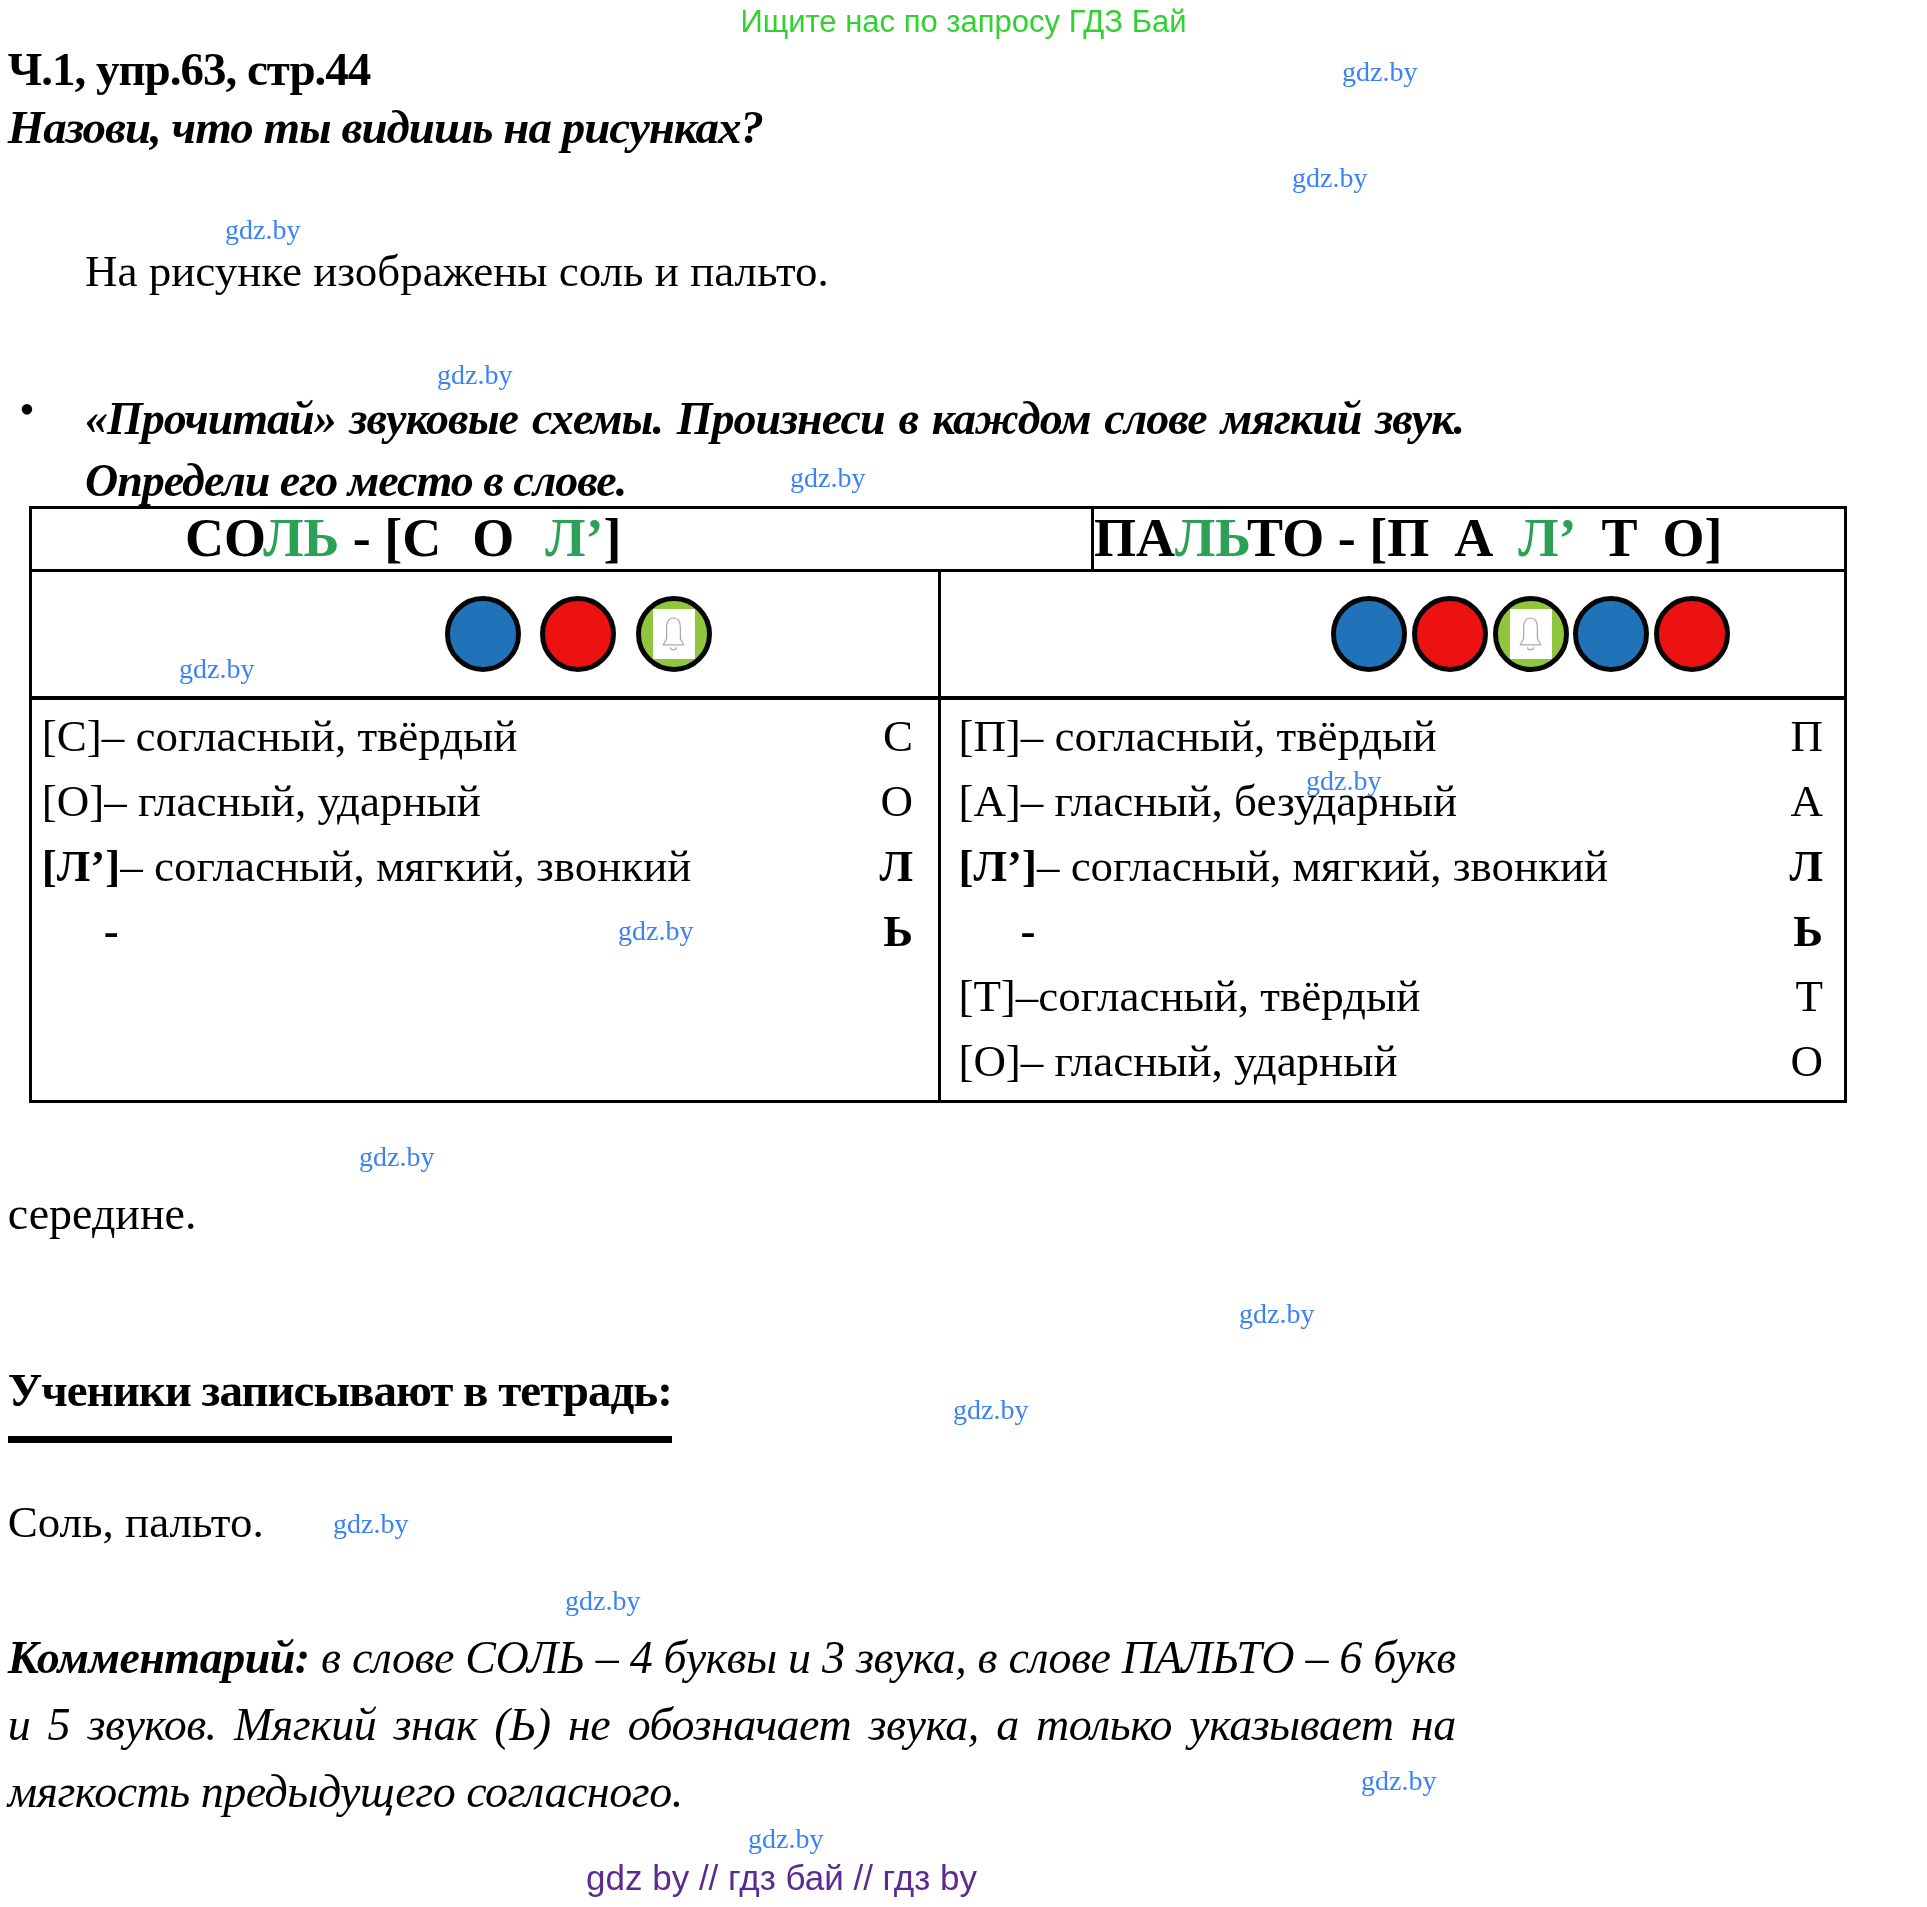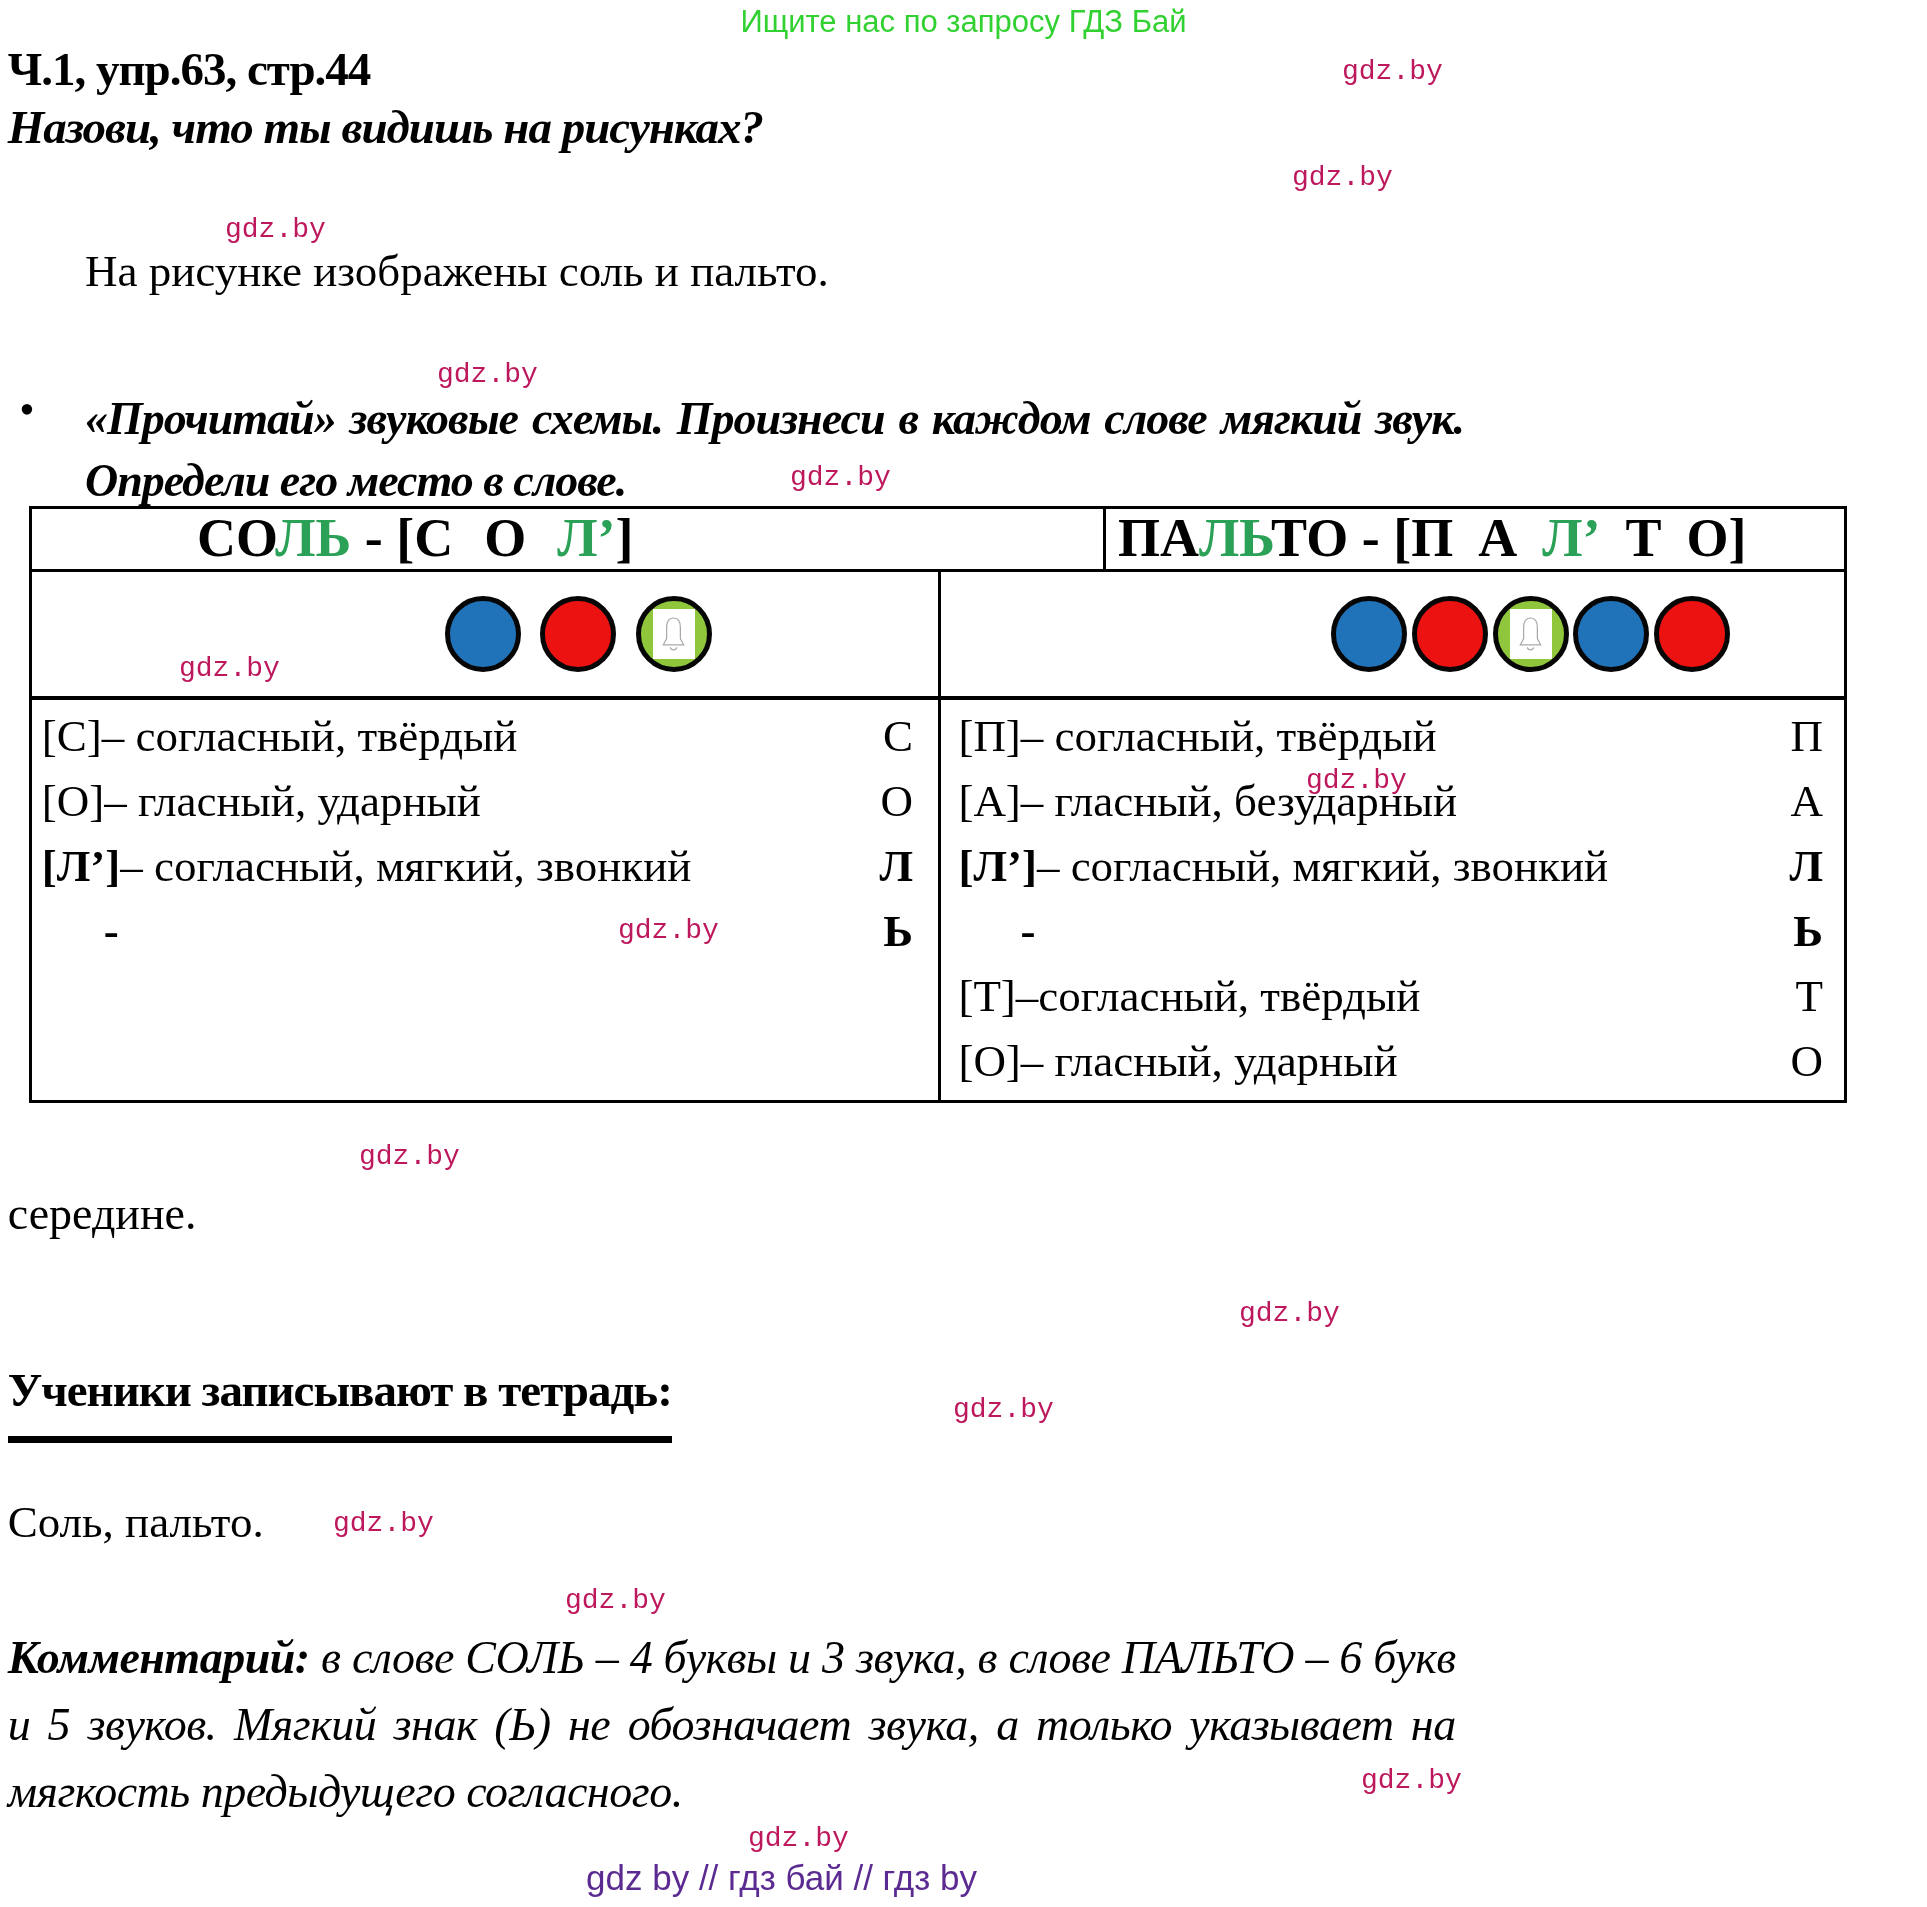--- a/index.html
+++ b/index.html
@@ -18,21 +18,21 @@
         font-style:italic;line-height:62px;letter-spacing:-1px;}
   .jl{text-align:justify;text-align-last:justify;}
 
   .stable{position:absolute;top:506px;left:29px;width:1812px;height:591px;border:3.9px solid #000;
           display:flex;flex-direction:column;}
   .hrow{display:flex;height:60px;border-bottom:3.9px solid #000;}
   .crow{display:flex;height:124px;border-bottom:4.8px solid #000;}
   .brow{display:flex;flex:1;}
   .lcell{width:906px;border-right:3.9px solid #000;position:relative;}
   .rcell{flex:1;position:relative;}
-  .hcell{font-size:54px;font-weight:700;line-height:58px;white-space:nowrap;margin-left:12px;}
+  .hcell{font-size:54px;font-weight:700;line-height:58px;white-space:nowrap;}
   .lhead{padding-left:153px;}
   .rhead{}
   .green{color:var(--letter-green,#2aa157);}
   .hg{margin-left:31px;}
   .hg2{margin-left:25px;}
 
   .circles{position:absolute;top:50%;transform:translateY(-50%);display:flex;}
   .circles-l{left:413px;gap:19.3px;}
   .circles-r{left:390px;gap:4.8px;}
   .circle{width:66px;height:66px;border:5.8px solid #060606;border-radius:50%;
@@ -54,22 +54,22 @@
   .nb-head{position:absolute;top:1363px;left:7.7px;font-size:47px;font-weight:700;letter-spacing:-1px;
            border-bottom:7.7px solid #000;padding-bottom:19px;}
   .nb-entry{position:absolute;top:1496px;left:7.7px;font-size:45px;}
   .comment{position:absolute;top:1624px;left:7.7px;width:1448px;font-size:46px;font-style:italic;
            line-height:67px;letter-spacing:-0.5px;}
   .comment .lbl{font-weight:700;}
   .footer{position:absolute;top:1858px;left:-182px;width:100%;text-align:center;
           font-family:"Liberation Sans","DejaVu Sans",sans-serif;
           font-size:35px;color:var(--footer-purple,#5c2b91);}
 
-  .wm{position:absolute;font-family:Liberation Mono, monospace;
-      font-size:28px;color:#be185d;white-space:nowrap;}
+  .wm{position:absolute;font-family:Liberation Serif, serif;
+      font-size:28px;color:#3b82f6;white-space:nowrap;}
 </style>
 </head>
 <body>
 
 <div id="page">
 
   <div class="banner">Ищите нас по запросу ГДЗ Бай</div>
 
   <div class="title">Ч.1, упр.63, стр.44</div>
   <div class="question">Назови, что ты видишь на рисунках?</div>

